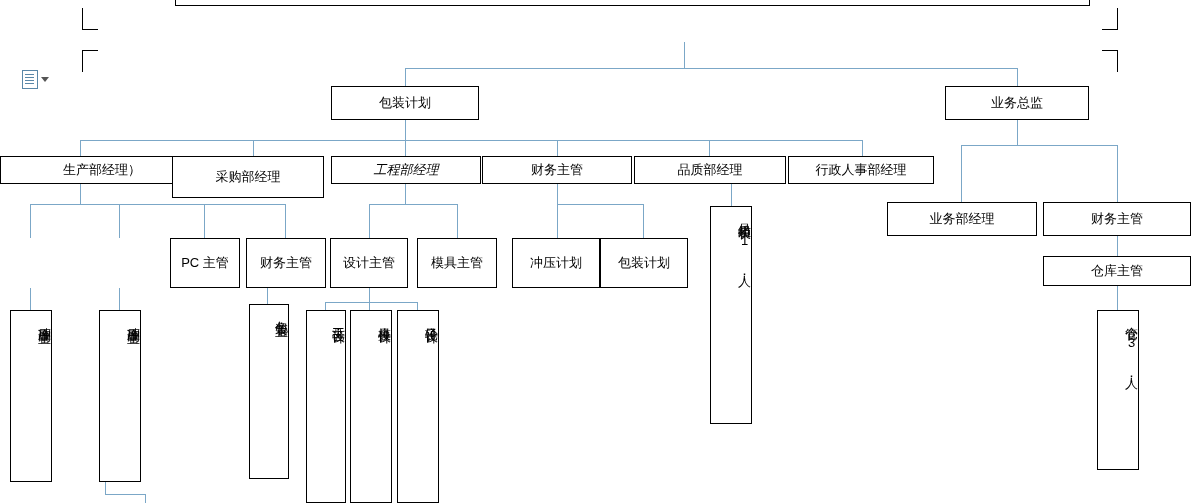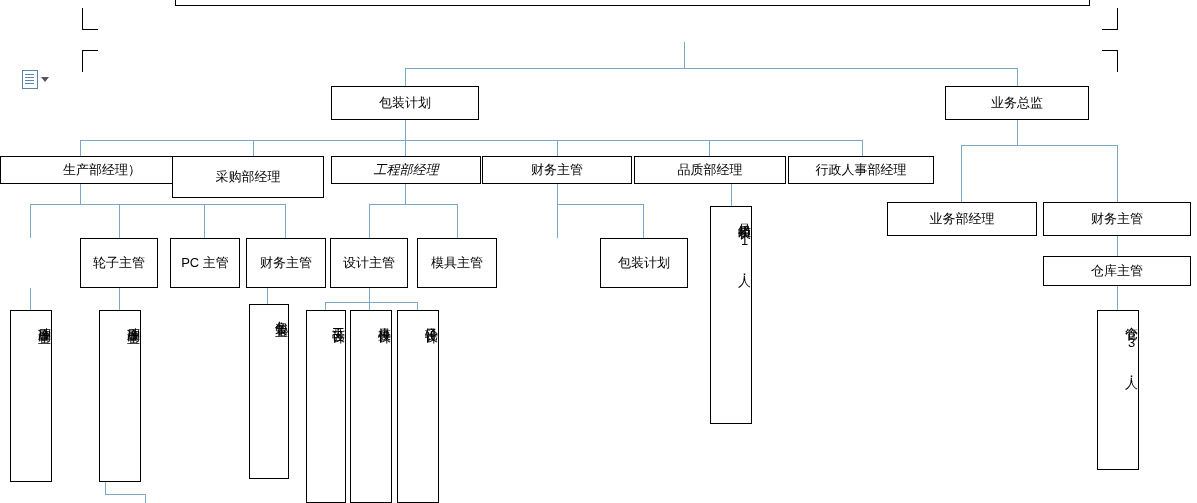--- a/index.html
+++ b/index.html
@@ -197,30 +197,30 @@
 
   <div class="node" style="left:788px; top:156px; width:146px; height:28px;">行政人事部经理</div>
 
   <div class="node" style="left:887px; top:202px; width:150px; height:34px;">业务部经理</div>
 
   <div class="node" style="left:1043px; top:202px; width:148px; height:34px;">财务主管</div>
 
   <div class="node" style="left:1043px; top:256px; width:148px; height:30px;">仓库主管</div>
 
 
-  <div class="node" style="left:80px; top:238px; width:78px; height:50px;">轮子主管</div>
 
   <div class="node" style="left:170px; top:238px; width:70px; height:50px;">PC 主管</div>
 
   <div class="node" style="left:246px; top:238px; width:80px; height:50px;">财务主管</div>
 
   <div class="node" style="left:417px; top:238px; width:80px; height:50px;">模具主管</div>
 
   <div class="node" style="left:330px; top:238px; width:78px; height:50px;">设计主管</div>
 
+  <div class="node" style="left:512px; top:238px; width:88px; height:50px;">冲压计划</div>
 
   <div class="node" style="left:600px; top:238px; width:88px; height:50px;">包装计划</div>
 
   <div class="node vertical" style="left:710px; top:206px; width:42px; height:218px;">品质组长 1 人：</div>
 
   <div class="node vertical" style="left:10px; top:310px; width:42px; height:172px;">冲压副主管：</div>
 
   <div class="node vertical" style="left:99px; top:310px; width:42px; height:172px;">冲压副主管：</div>
 
   <div class="node vertical" style="left:249px; top:304px; width:40px; height:175px;">包装主管：</div>

